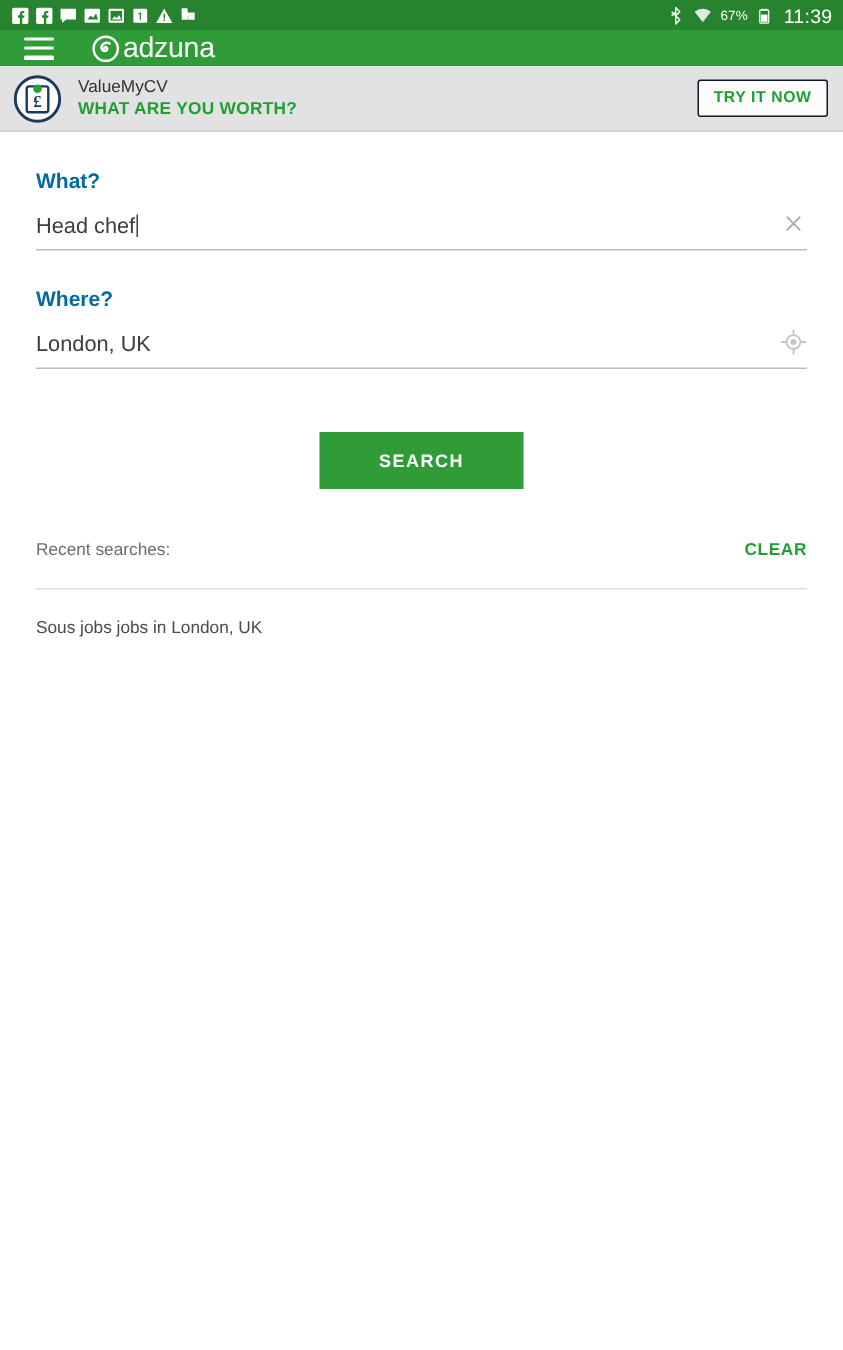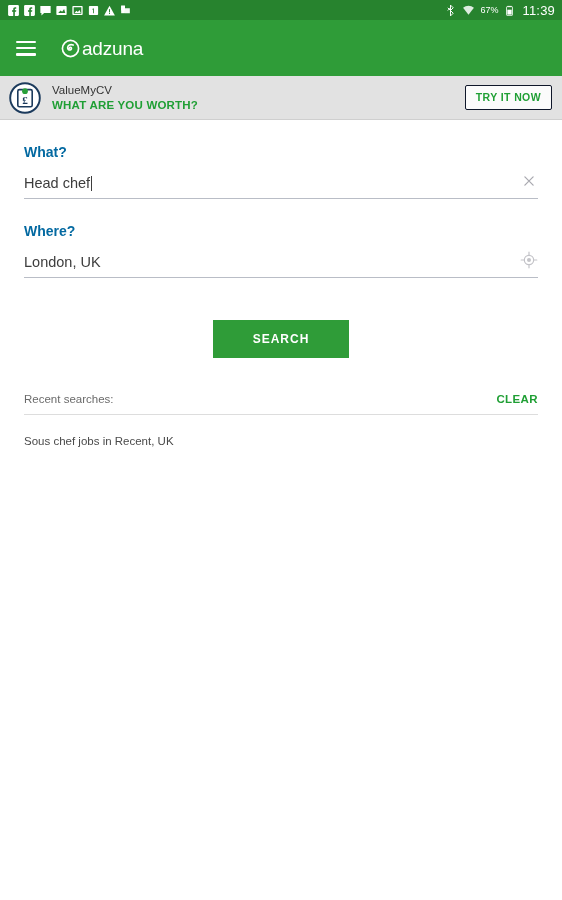--- a/index.html
+++ b/index.html
@@ -27,21 +27,21 @@
     font-size: 13px;
     color: #ffffff;
     letter-spacing: .2px;
     line-height: 1;
     padding-left: 1px;
   }
   .batt-pct { font-size: 9px; color: #ffffff; line-height: 1; }
 
   
   .appbar {
-    height: 56px;
+    height: 24px;
     background: #2f9c38;
     display: flex;
     align-items: center;
     padding: 0 16px;
   }
   .hamburger {
     width: 20px; height: 15px;
     display: flex; flex-direction: column; justify-content: space-between;
     cursor: pointer;
   }
@@ -143,21 +143,21 @@
     letter-spacing: 1px;
     font-family: "Liberation Sans", sans-serif;
     cursor: pointer;
   }
 
   
   .recent { margin-top: 35px; }
   .recent-head {
     display: flex;
     align-items: center;
-    padding-bottom: 9px;
+    padding-bottom: 19px;
     border-bottom: 1px solid #dddddd;
   }
   .recent-title { font-size: 11.5px; color: #6b6b6b; }
   .recent-clear {
     margin-left: auto;
     font-size: 11.5px;
     color: #1f9f34;
     font-weight: bold;
     letter-spacing: .4px;
     cursor: pointer;
@@ -277,16 +277,16 @@
 
   <div class="search-wrap">
     <button class="search-btn">SEARCH</button>
   </div>
 
   <div class="recent">
     <div class="recent-head">
       <span class="recent-title">Recent searches:</span>
       <span class="recent-clear">CLEAR</span>
     </div>
-    <div class="recent-item">Sous chef jobs in Recent, UK</div>
+    <div class="recent-item">Sous jobs jobs in London, UK</div>
   </div>
 
 </div>
 
 </body></html>

